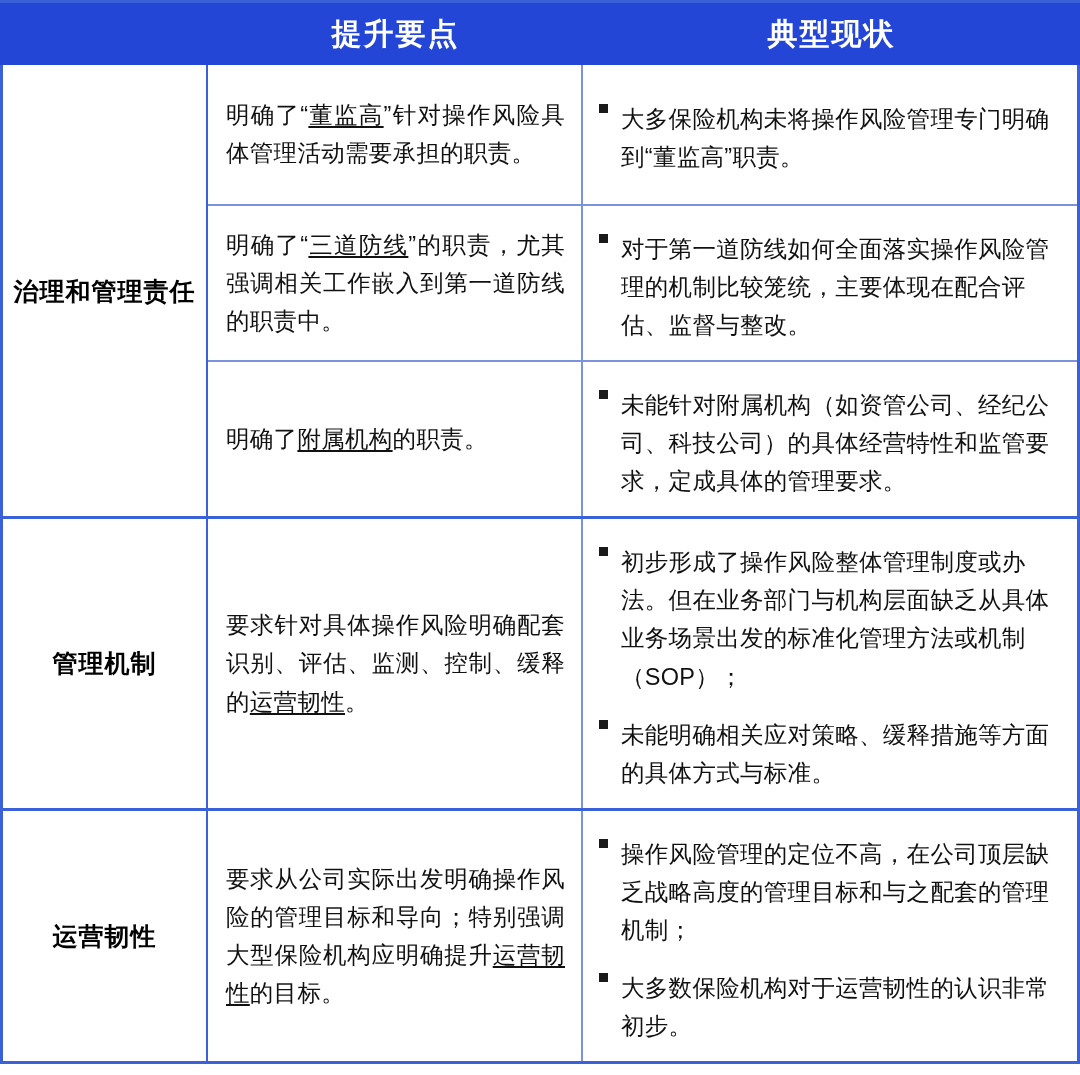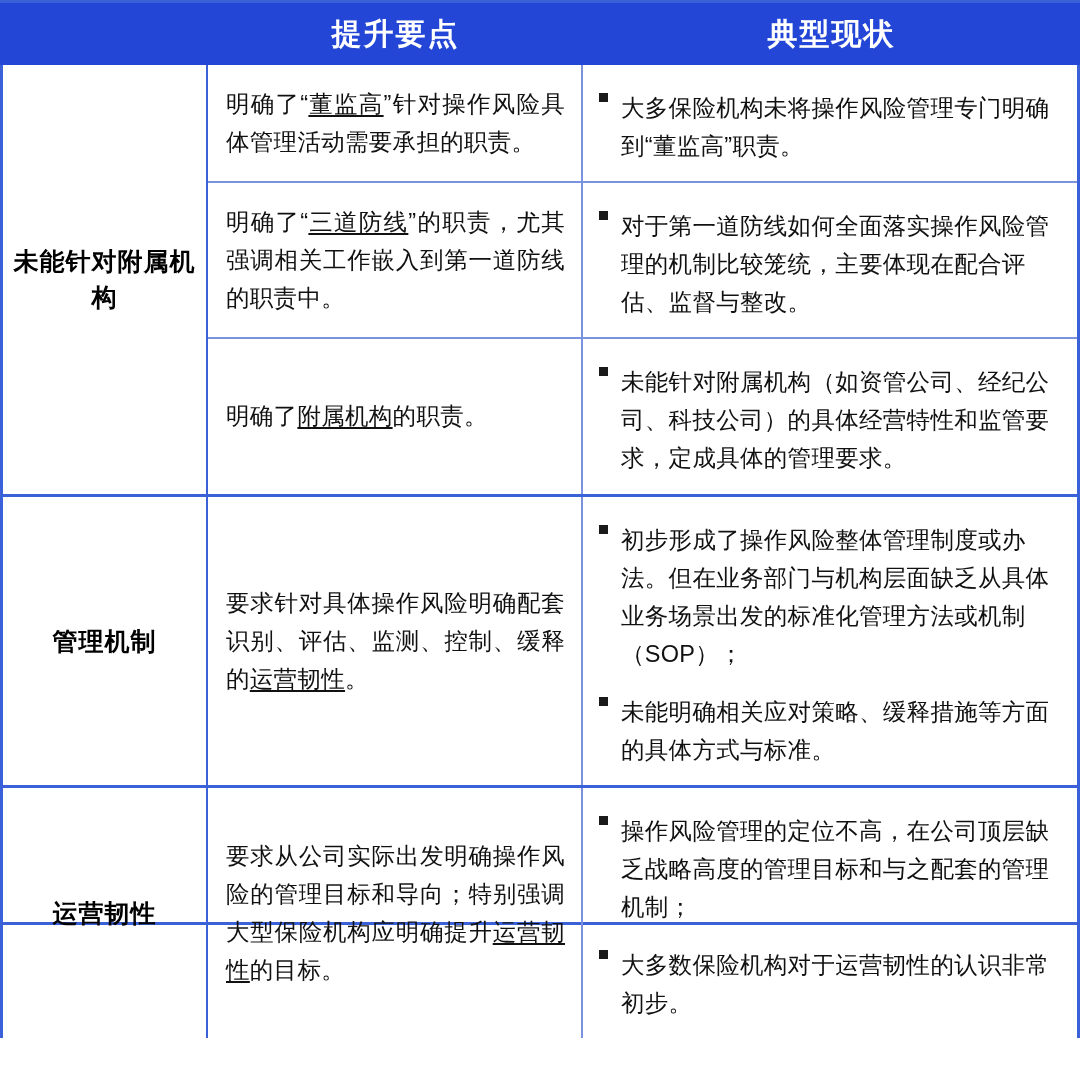--- a/index.html
+++ b/index.html
@@ -4,21 +4,21 @@
 <style>
   html,body{margin:0;padding:0;}
   body{
     width:1080px;height:1075px;
     background:#ffffff;
     font-family:"Liberation Sans","DejaVu Sans",sans-serif;
     -webkit-font-smoothing:antialiased;
     overflow:hidden;
   }
   #table{
-    width:1080px;height:925px;
+    width:1080px;height:1064px;
     box-sizing:border-box;
     display:flex;flex-direction:column;
     border-top:3px solid #3a61d8;
     border-bottom:3px solid #3a61d8;
   }
   
   .thead{
     display:flex;
     height:62px;flex:0 0 62px;
     background:#2346d6;
@@ -114,21 +114,21 @@
 
   <div class="thead">
     <div class="th c1"></div>
     <div class="th c2">提升要点</div>
     <div class="th c3">典型现状</div>
   </div>
 
   <div id="groups-host" style="display: flex; flex-direction: column; flex: 1 1 0%;">
       <div class="group" style="flex: 490 0 0px;">
         <div class="cell-label">
-          <div class="label-txt">未能针对附属机构</div>
+          <div class="label-txt">治理和管理责任</div>
         </div>
         <div class="group-rows">
           <div class="subrow">
             <div class="cell-point">
               <div class="point-txt"><span>明确了“</span><u class="kw">董监高</u><span>”针对操作风险具体管理活动需要承担的职责。</span></div>
             </div>
             <div class="cell-status">
               <div class="bullet-row">
                 <span class="bullet-mark"><i></i></span>
                 <span class="bullet-txt">大多保险机构未将操作风险管理专门明确到“董监高”职责。</span>

